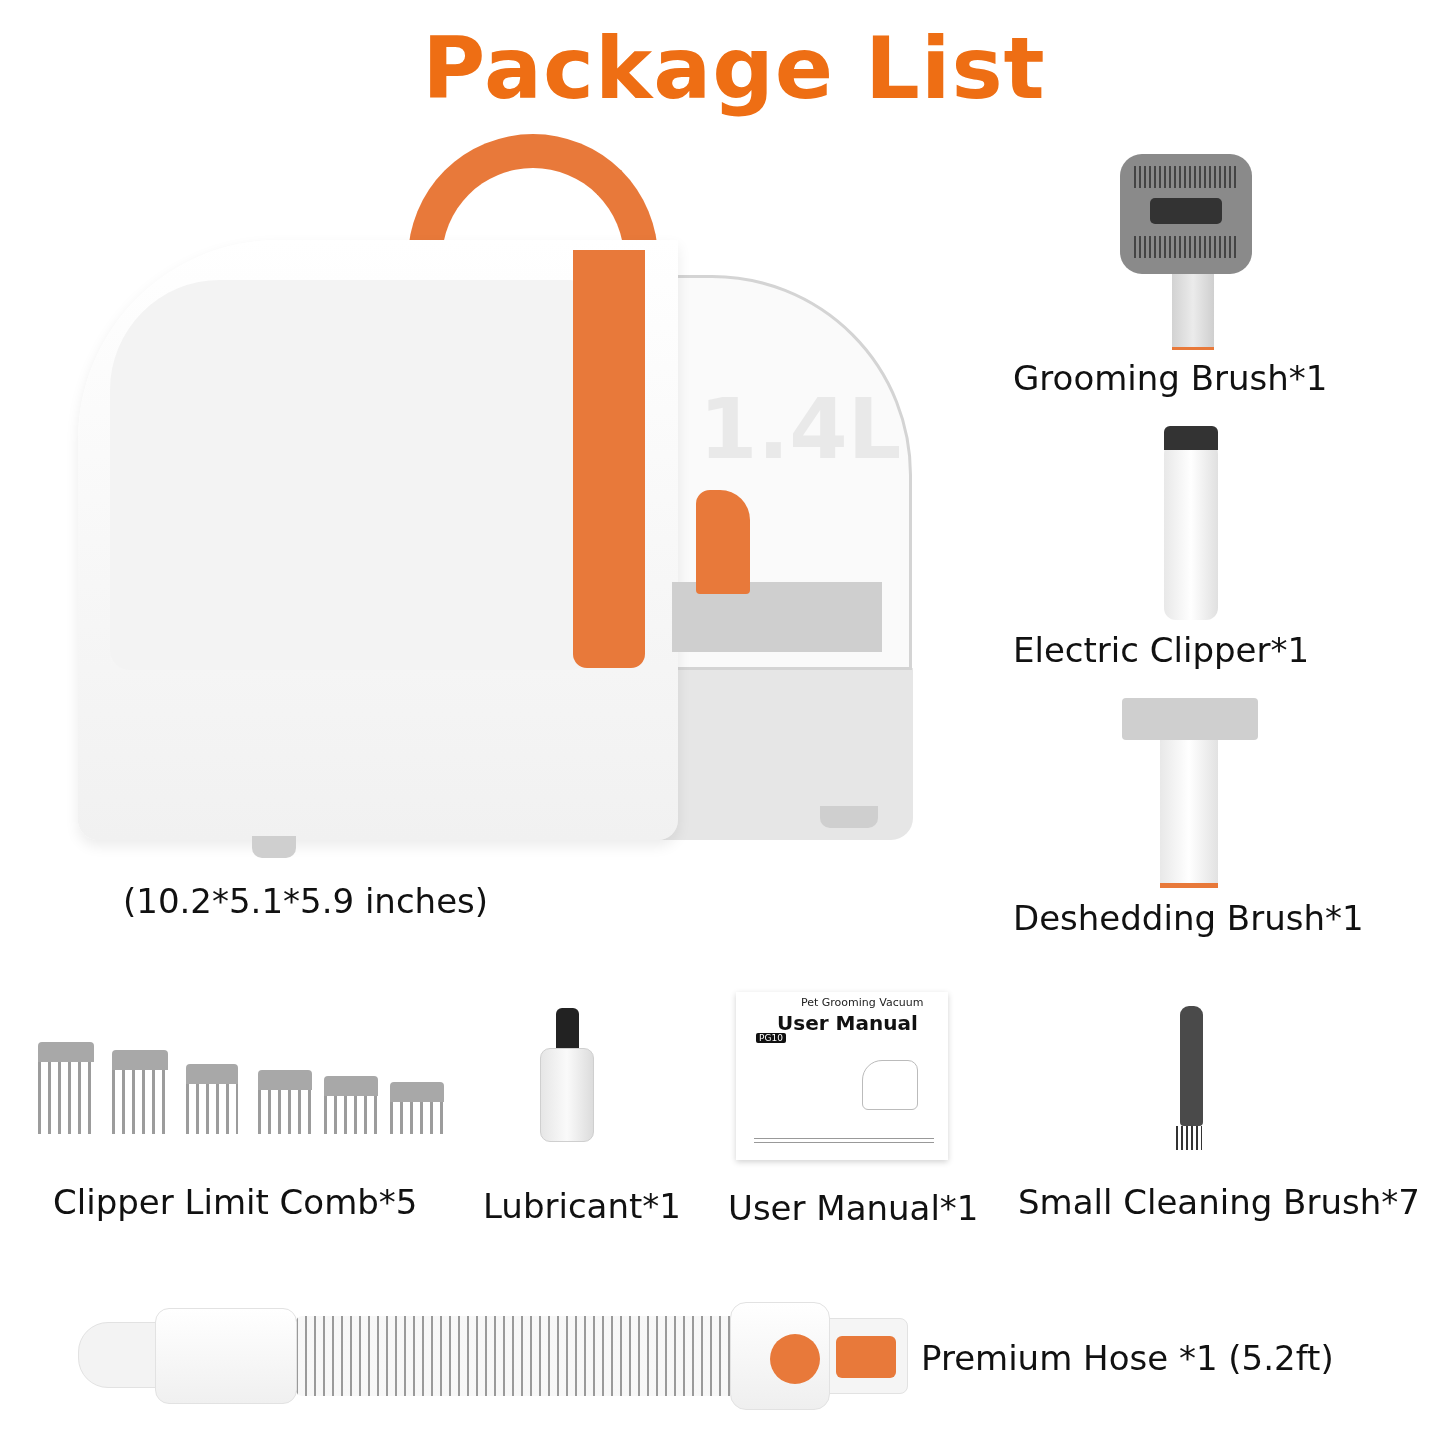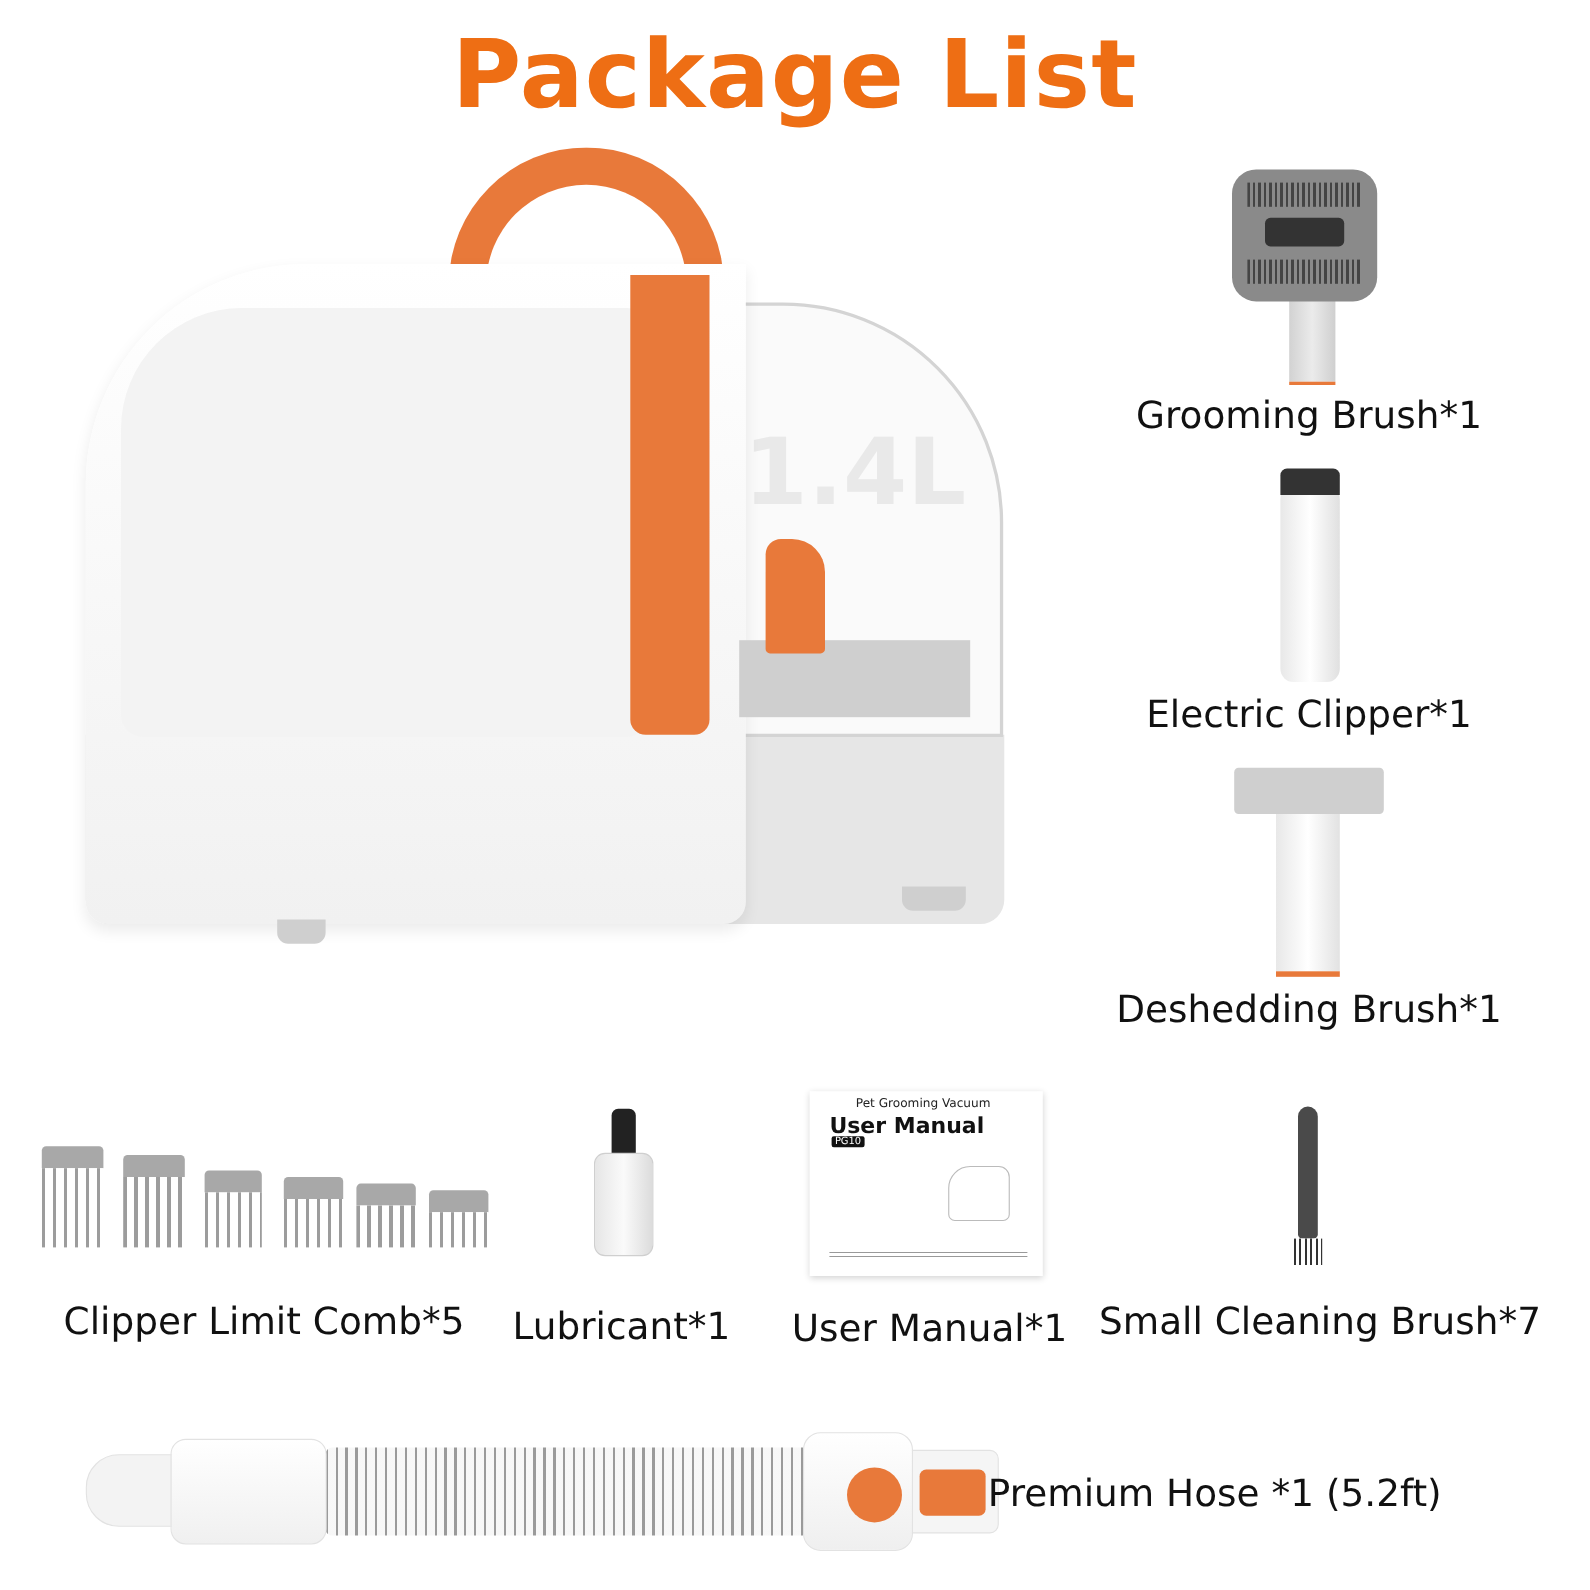--- a/index.html
+++ b/index.html
@@ -1,20 +1,20 @@
 <!DOCTYPE html>
 <html><head>
 <meta charset="utf-8">
 <style>
   * { box-sizing: border-box; margin: 0; padding: 0; }
   html, body { width: 1445px; height: 1445px; background: #ffffff; overflow: hidden; }
   body { position: relative; font-family: "DejaVu Sans", sans-serif; color: #111; }
-  .abs { position: absolute; }
+  .abs { position: absolute; padding-left: 23px; }
   .title { left: 0; width: 1445px; top: 18px; text-align: center; font-size: 86px; font-weight: bold; color: #ee6e14; letter-spacing: 1px; }
-  .label { font-size: 34px; color: #111; white-space: nowrap; text-align: center; font-weight: normal; }
+  .label { font-size: 34px; color: #111; white-space: nowrap; font-weight: normal; }
   
   .vac-handle { left: 408px; top: 134px; width: 250px; height: 290px; border: 34px solid #e8793a; border-bottom: none; border-radius: 125px 125px 0 0; }
   .vac-body { left: 78px; top: 240px; width: 600px; height: 600px; background: linear-gradient(180deg,#ffffff,#f1f1f1); border-radius: 200px 0 20px 20px; box-shadow: 0 6px 14px rgba(0,0,0,0.08); }
   .vac-body-inner { left: 110px; top: 280px; width: 480px; height: 390px; background: #f3f3f3; border-radius: 110px 20px 20px 20px; }
   .vac-base { left: 78px; top: 668px; width: 835px; height: 172px; background: #e6e6e6; border-radius: 0 0 22px 22px; }
   .vac-tank { left: 640px; top: 275px; width: 272px; height: 395px; border: 3px solid #d4d4d4; border-radius: 0 200px 0 0; background: rgba(240,240,240,0.35); }
   .vac-tank-text { left: 676px; top: 380px; font-size: 84px; font-weight: bold; color: #e9e9e9; }
   .vac-strap { left: 573px; top: 250px; width: 72px; height: 418px; background: #e8793a; border-radius: 0 0 14px 14px; }
   .vac-spout { left: 696px; top: 490px; width: 54px; height: 104px; background: #e8793a; border-radius: 14px 30px 4px 4px; }
   .vac-tray { left: 672px; top: 582px; width: 210px; height: 70px; background: #cfcfcf; }
@@ -64,20 +64,21 @@
   <div class="abs vac-tank-text">1.4L</div>
   <div class="abs vac-body"></div>
   <div class="abs vac-body-inner"></div>
   <div class="abs vac-strap"></div>
   <div class="abs vac-tray"></div>
   <div class="abs vac-spout"></div>
   <div class="abs vac-foot1"></div>
   <div class="abs vac-foot2"></div>
 </div>
 <div class="abs label" style="left:100px;width:780px;top:880px;line-height:42px;">
+  <div>(10.2*5.1*5.9 inches)</div>
 </div>
 
 <div>
   <div class="abs gb-handle"></div>
   <div class="abs gb-head"></div>
   <div class="abs gb-vent1"></div>
   <div class="abs gb-vent2"></div>
   <div class="abs gb-slot"></div>
 </div>
 <div class="abs label" style="left:990px;width:400px;top:358px;">Grooming Brush*1</div>

